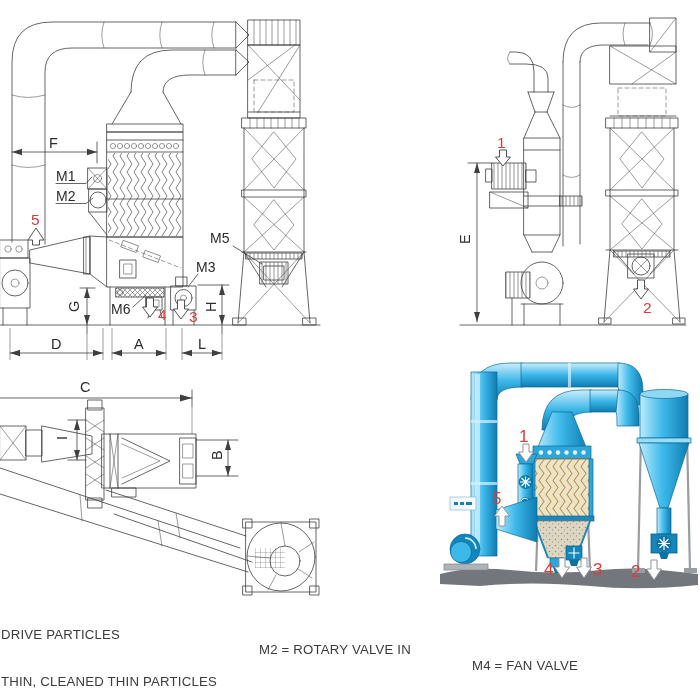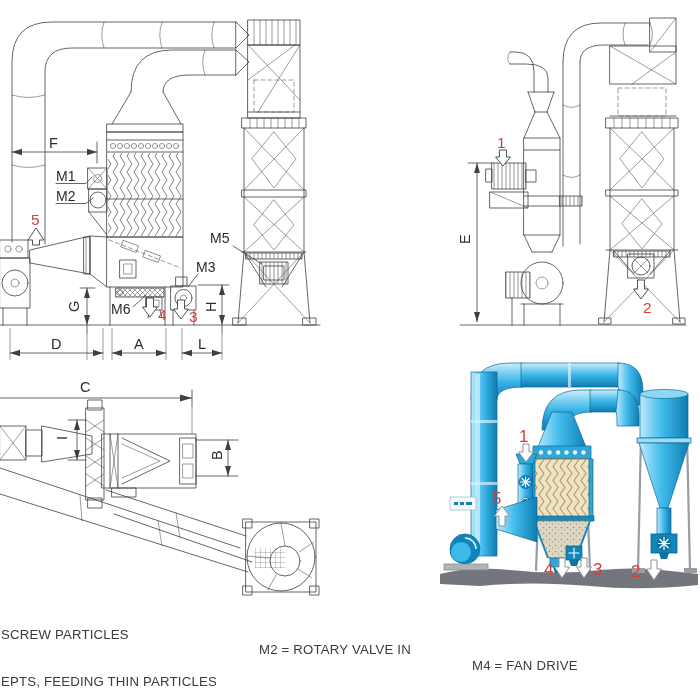--- a/index.html
+++ b/index.html
@@ -471,32 +471,32 @@
   <path class="hollow3d" d="M62 148 L69.5 158 H65 V168 H59 V158 H54.5 Z"></path>
   <text class="redtxt3d" x="104" y="217">4</text>
   <path class="hollow3d" d="M119 200 V209 H114.5 L122 220 L129.5 209 H125 V200 Z"></path>
   <path class="hollow3d" d="M141 200 V209 H136.5 L144 220 L151.5 209 H147 V200 Z"></path>
   <text class="redtxt3d" x="153" y="217">3</text>
   <text class="redtxt3d" x="191" y="219">2</text>
   <path class="hollow3d" d="M211 202 V211 H206.5 L214 222 L221.5 211 H217 V202 Z"></path>
 </svg>
 
 <div class="legend-col" style="left:1px;top:596px;">
-  <div>SCREW PARTICLES</div>
-  <div>EPTS, FEEDING THIN PARTICLES</div>
+  <div>DRIVE PARTICLES</div>
+  <div>THIN, CLEANED THIN PARTICLES</div>
   
   
   
 </div>
 
 <div class="legend-col" style="left:259px;top:611px;">
   <div>M2 = ROTARY VALVE IN</div>
   
   
 </div>
 
 <div class="legend-col" style="left:472px;top:627px;">
-  <div>M4 = FAN DRIVE</div>
+  <div>M4 = FAN VALVE</div>
   
   
 </div>
 
 </div>
 
 </body></html>

